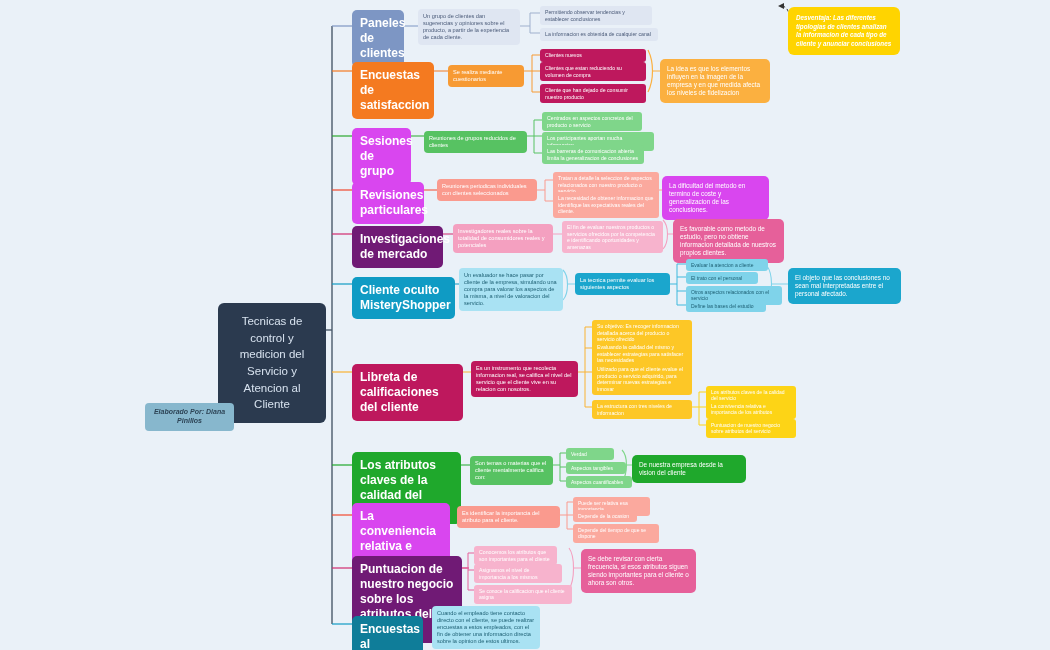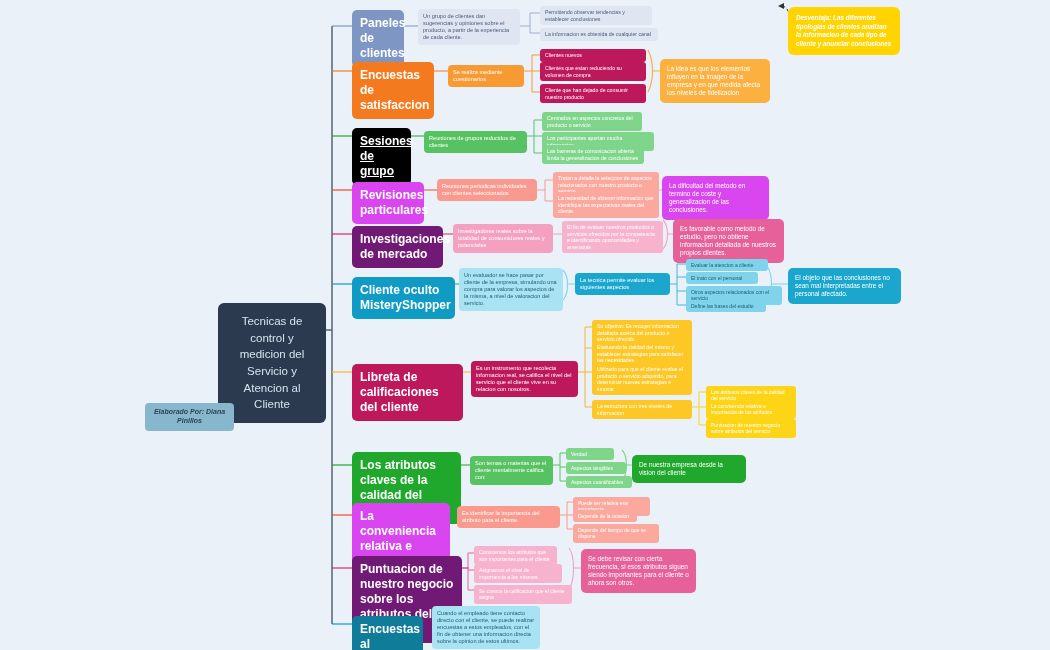--- a/index.html
+++ b/index.html
@@ -52,21 +52,21 @@
 
   
   .c-blue-d  { background:#7d96c4; color:#fff; }
   .c-blue-l  { background:#dfe6f2; color:#4a5a78; }
   .c-orange-d{ background:#f47a20; color:#fff; }
   .c-orange-m{ background:#f79a33; color:#fff; }
   .c-orange-l{ background:#fbb040; color:#fff; }
   .c-amber   { background:#be185d; color:#fff; }
   .c-amber-l { background:#fdc726; color:#fff; }
   .c-yellow  { background:#fdd416; color:#fff; }
-  .c-green-d { background:#000000; color:#fff;text-decoration:underline; }
+  .c-green-d { background:#d946ef; color:#fff; }
   .c-green-m { background:#57c262; color:#fff; }
   .c-green-l { background:#7fd68a; color:#fff; }
   .c-green-b { background:#1fa82c; color:#fff; }
   .c-red-d   { background:#d946ef; color:#fff; }
   .c-red-m   { background:#fa9a8e; color:#fff; }
   .c-red-l   { background:#fba99e; color:#fff; }
   .c-pink-d  { background:#701a75; color:#fff; }
   .c-pink-m  { background:#f4a0c0; color:#fff; }
   .c-pink-l  { background:#f7b3cd; color:#fff; }
   .c-pink-s  { background:#e6609a; color:#fff; }

